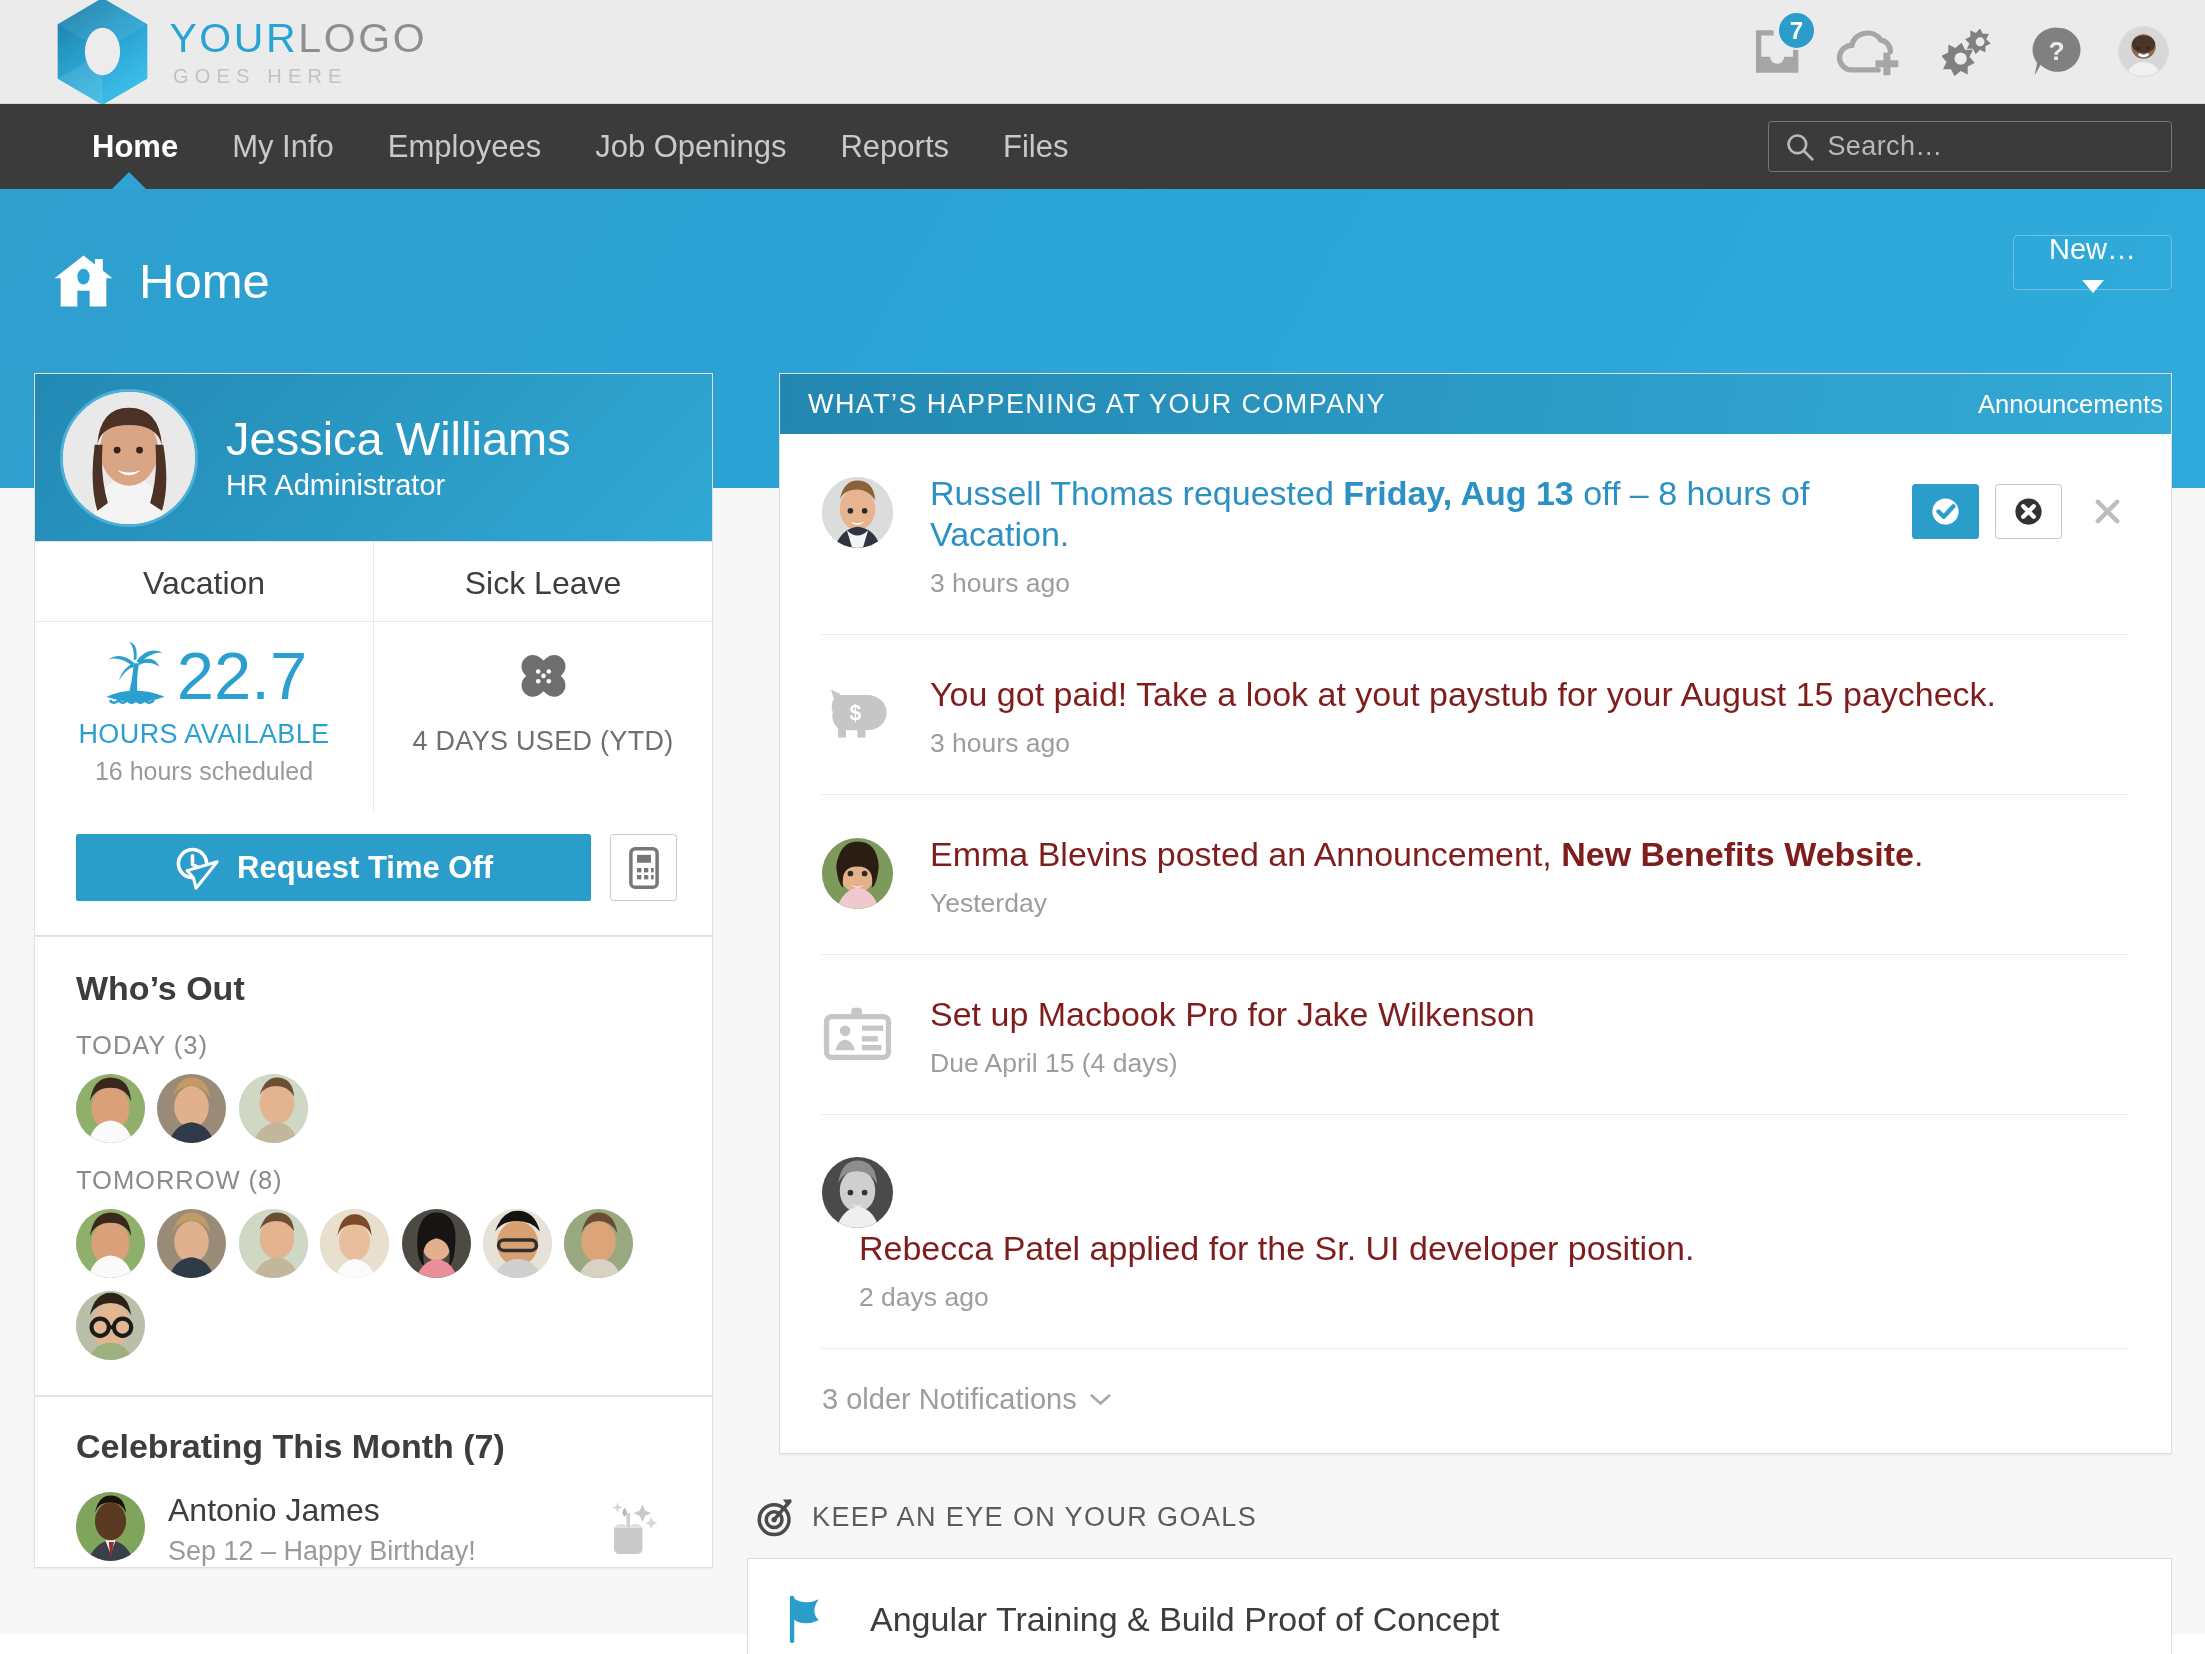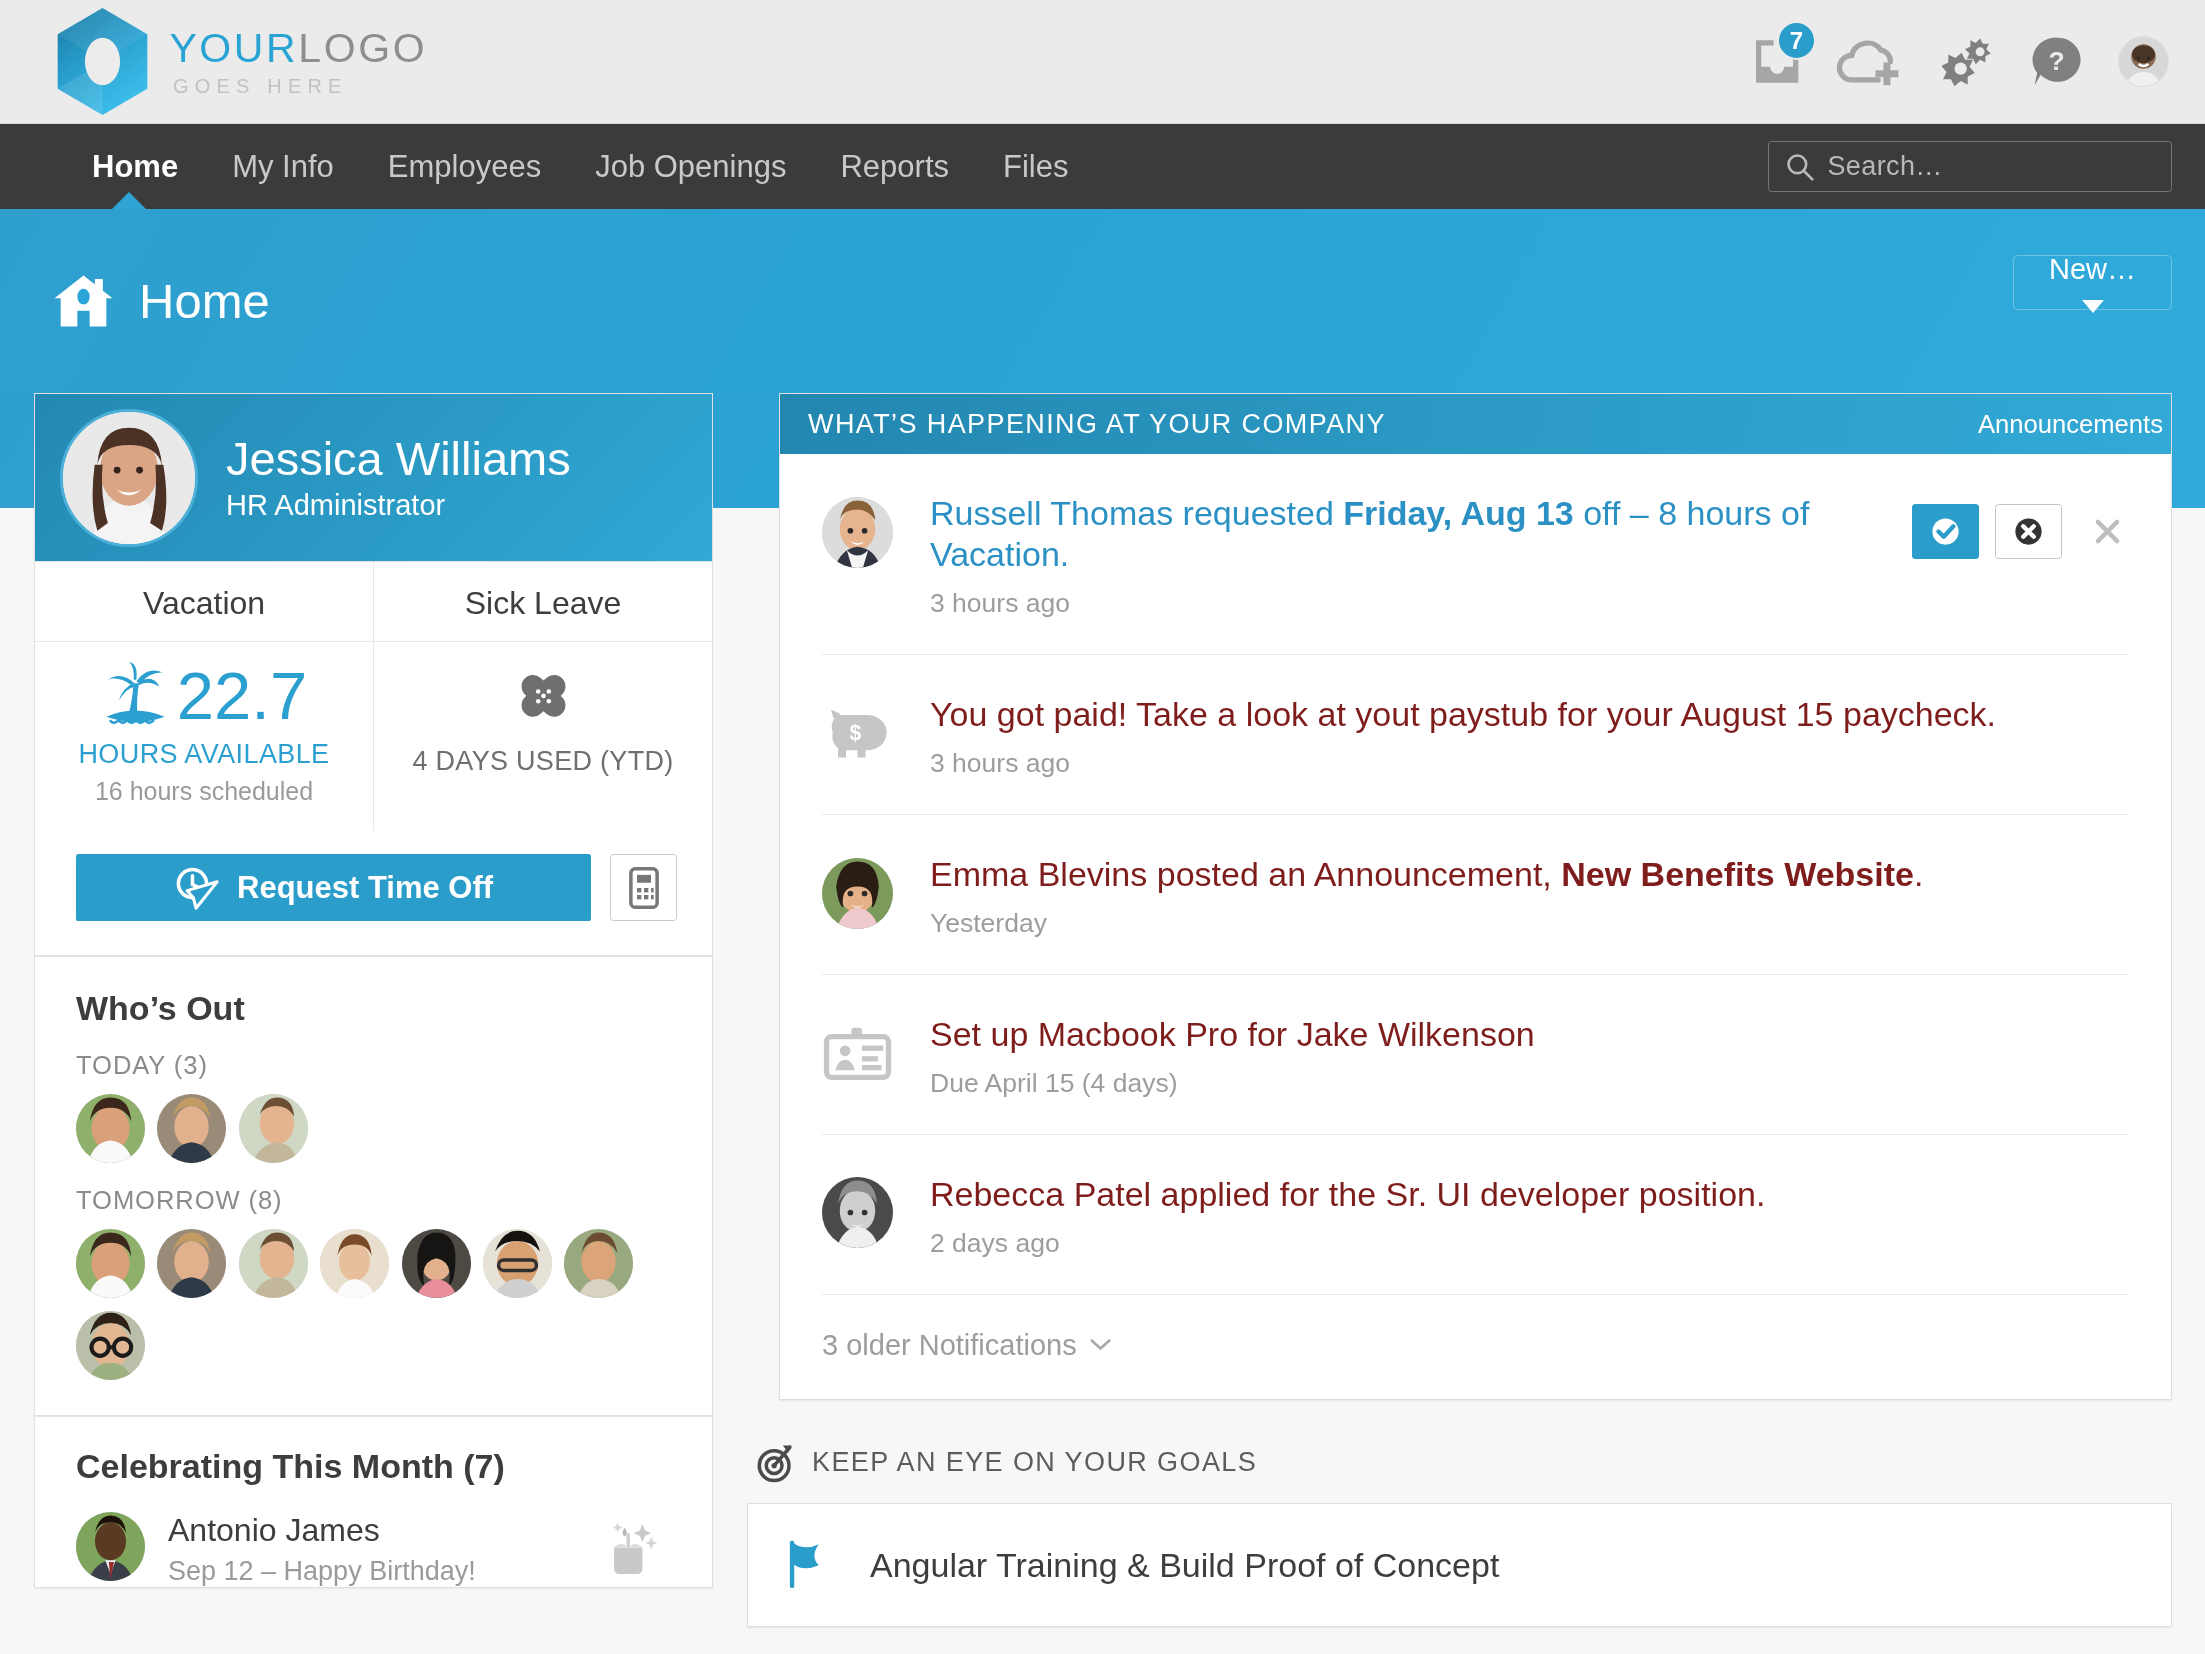--- a/index.html
+++ b/index.html
@@ -5,21 +5,21 @@
   * { box-sizing: border-box; margin: 0; padding: 0; }
   html, body {
     width: 2206px; height: 1654px;
     font-family: "Liberation Sans", sans-serif;
     background: #ffffff;
     overflow: hidden;
   }
 
   
   .topbar {
-    height: 124px; width: 100%;
+    height: 104px; width: 100%;
     background: #ebebeb;
     border-bottom: 0.9px solid #d9d9d9;
     display: flex; align-items: center;
     position: relative;
   }
   .logo-wrap { display: flex; align-items: center; margin-left: 55px; }
   .logo-mark { width: 95px; height: 109px; flex: 0 0 auto; }
   .logo-text { margin-left: 19.4px; line-height: 1; }
   .logo-line1 { font-size: 41px; letter-spacing: 2.6px; font-weight: 300; }
   .logo-your { color: #29a3d4; }
@@ -211,21 +211,21 @@
   .panel-head-link {
     position: absolute; right: 8px; color: #fff; font-size: 25.6px;
     font-weight: 400; cursor: pointer;
   }
   .notif-list { padding: 0 42px; }
   .notif {
     display: flex; align-items: flex-start;
     padding: 39px 0 35px; border-bottom: 0.9px solid #eaeaea;
     position: relative; min-height: 132px;
   }
-  .notif:last-of-type { border-bottom: 0.9px solid #eaeaea; }
+  .notif:last-of-type { border-bottom: 0.9px solid #eaeaea; flex-direction: column; }
   .n-av {
     width: 71px; height: 71px; border-radius: 50%; overflow: hidden;
     flex: 0 0 auto; background: #d6d6d6; margin-top: 3.5px;
   }
   .n-icon {
     width: 71px; height: 71px; flex: 0 0 auto;
     display: flex; align-items: center; justify-content: center; margin-top: 3.5px;
   }
   .n-body { margin-left: 37px; flex: 1 1 auto; min-width: 0; padding-right: 17.6px; }
   .n-text { font-size: 34px; line-height: 1.22; color: #7f1d1d; font-weight: 300; }

